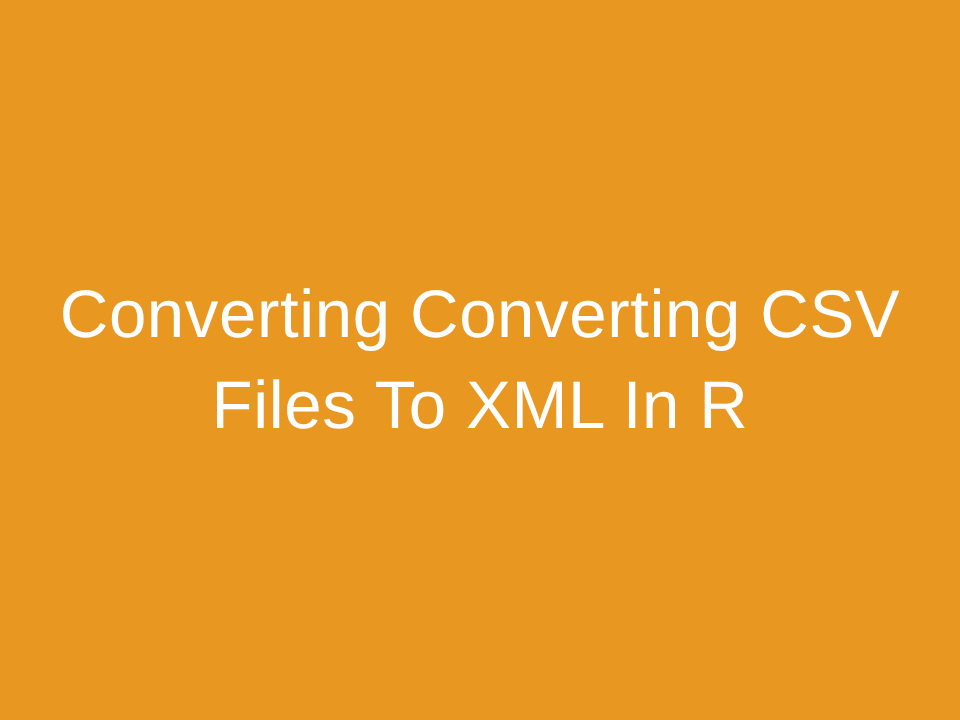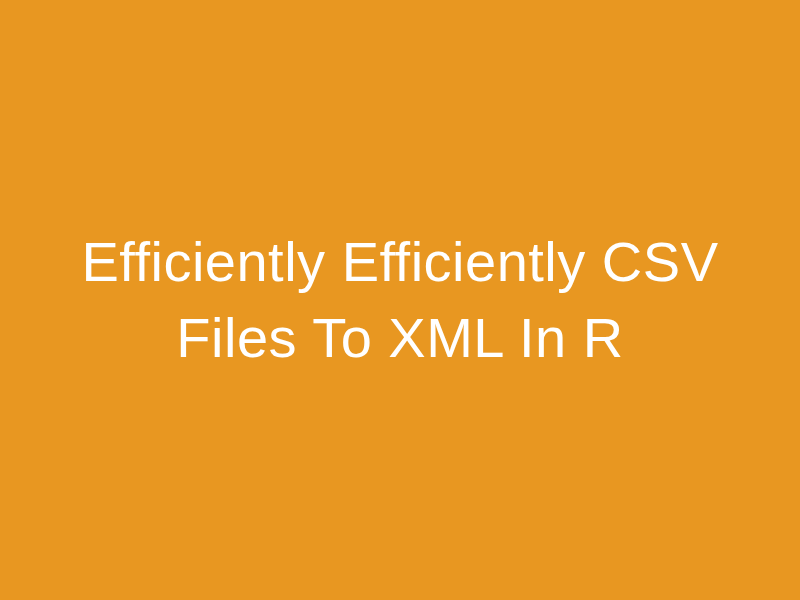--- a/index.html
+++ b/index.html
@@ -27,14 +27,14 @@
       font-size: 56px;
       font-weight: 400;
       line-height: 1.35;
       letter-spacing: 0.5px;
     }
   </style>
 </head>
 <body>
 
 <div class="title-container">
-  <h1 class="title-text">Efficiently Efficiently CSV Files To XML In R</h1>
+  <h1 class="title-text">Converting Converting CSV Files To XML In R</h1>
 </div>
 
 </body></html>

